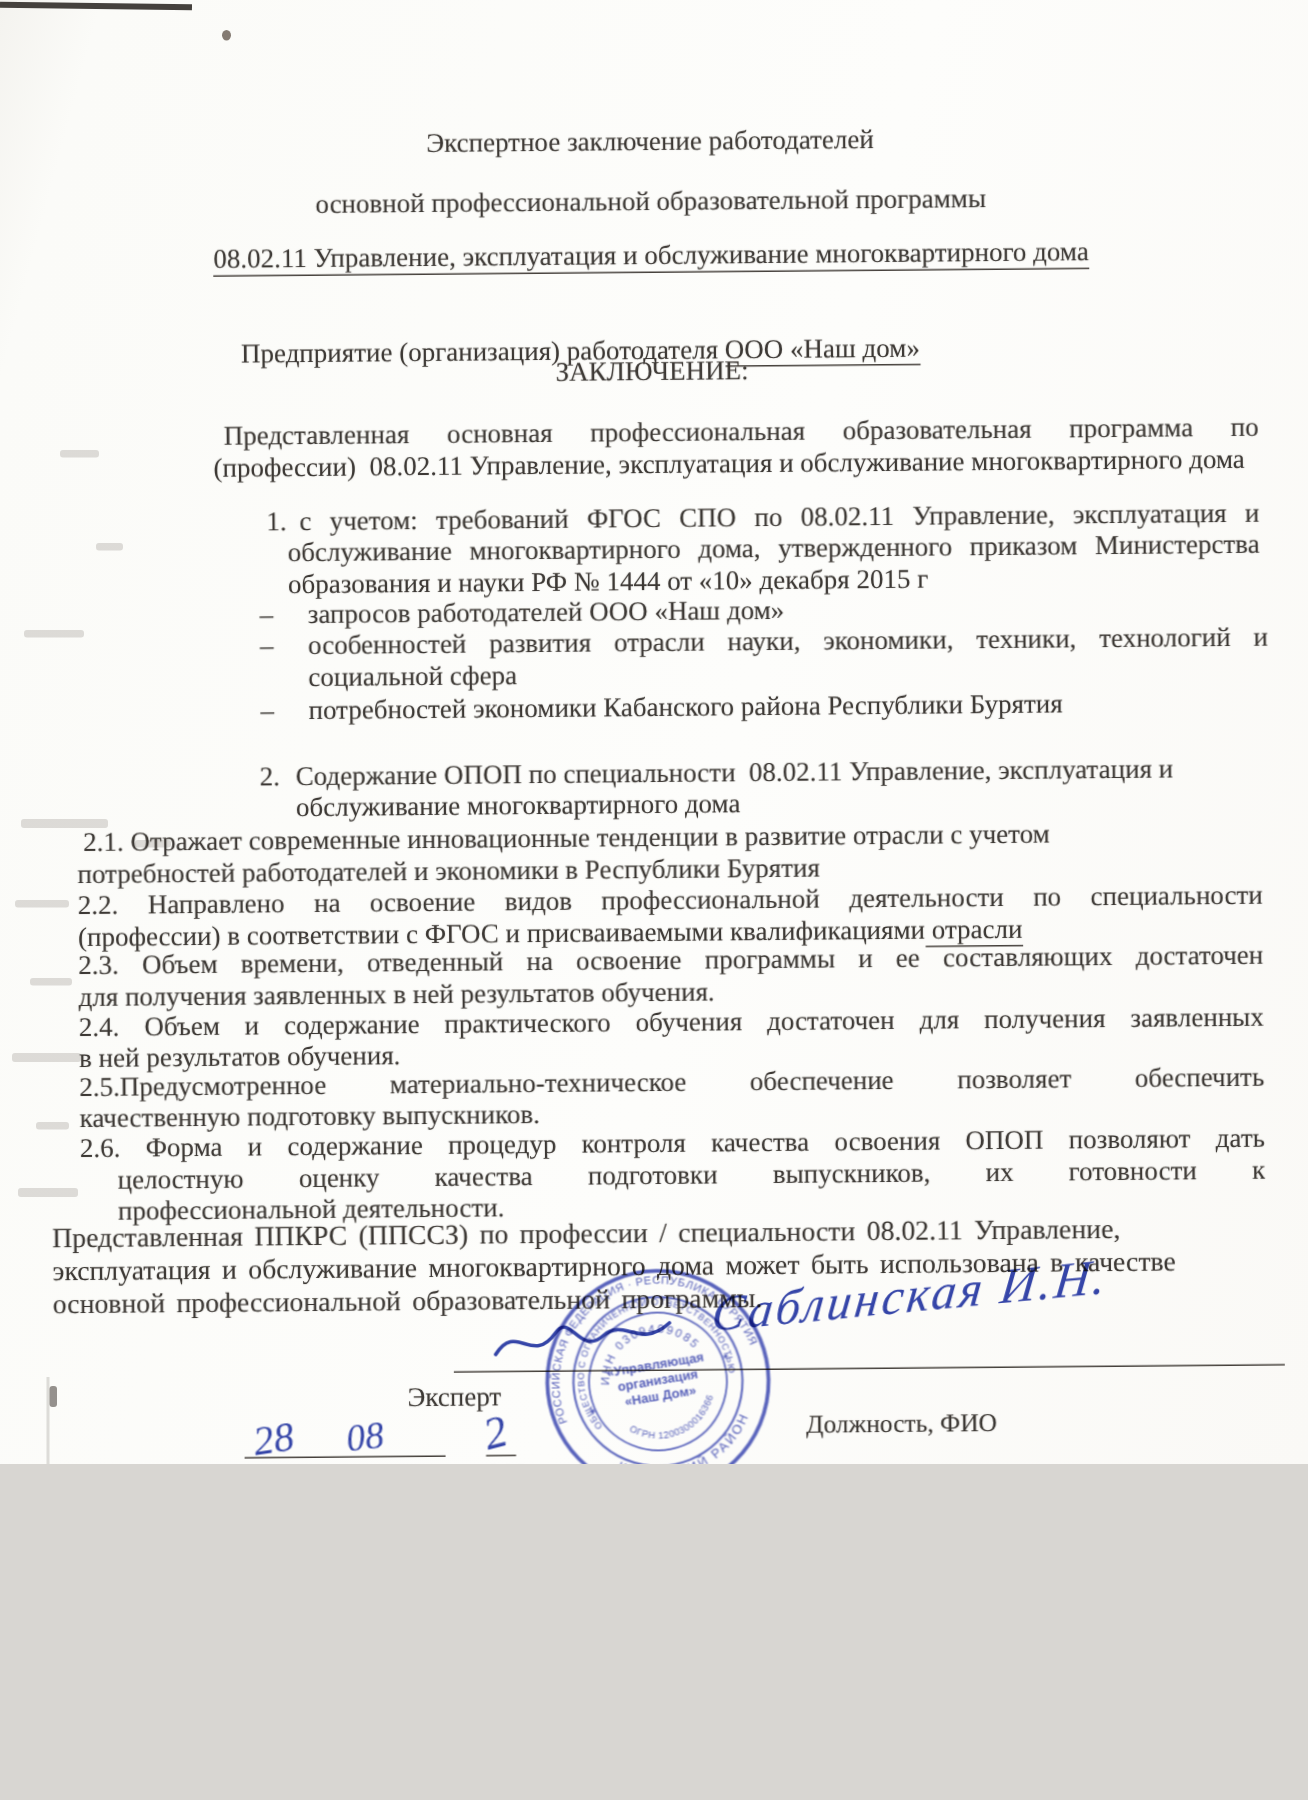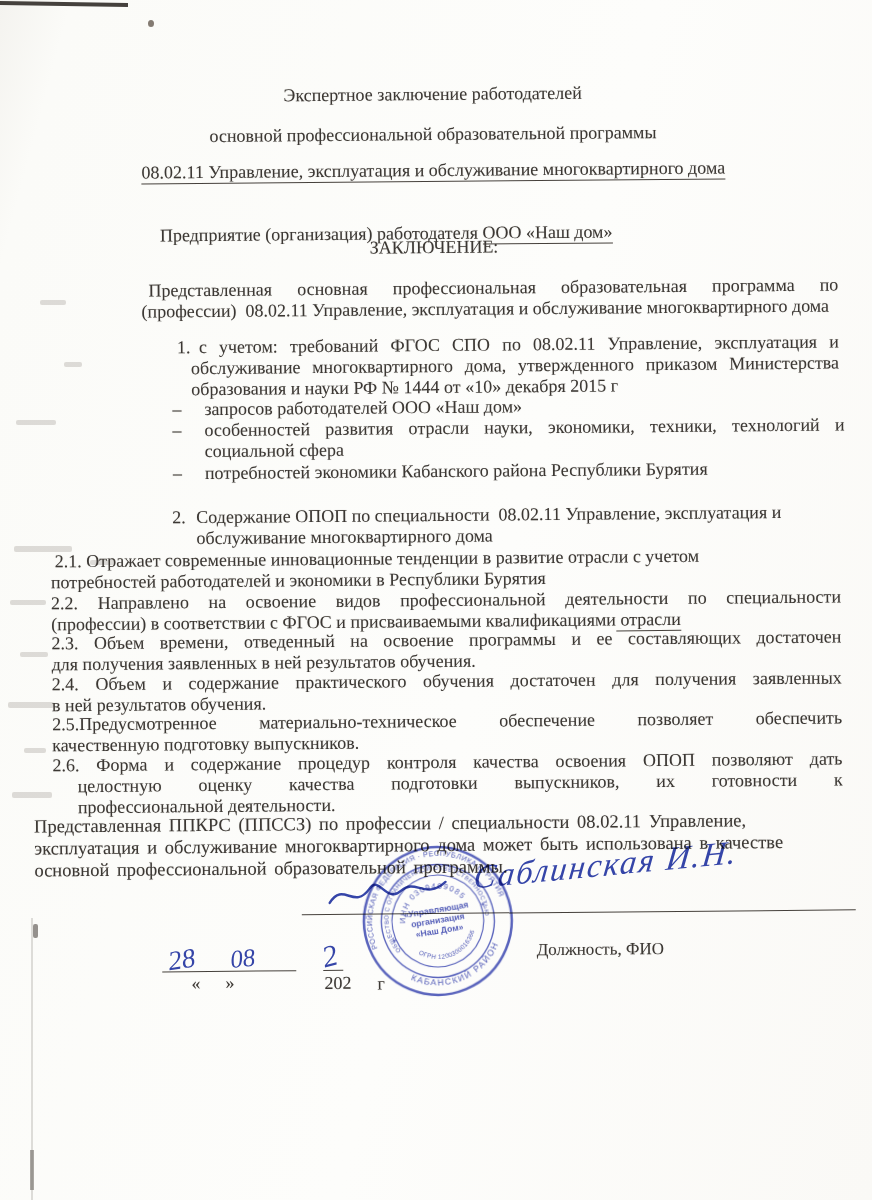--- a/index.html
+++ b/index.html
@@ -1,18 +1,18 @@
 <!DOCTYPE html>
 <html><head>
 <meta charset="utf-8">
 <style>
   html,body { margin:0; padding:0; }
   body { width:872px; height:1200px; background:#d8d6d2; }
   .page {
-    position:relative; width:872px; height:1200px; overflow:hidden;
+    position:relative; width:872px; height:976px; overflow:hidden;
     background:linear-gradient(105deg,#f4f3ef 0%,#fbfbf8 6%,#fdfdfb 55%,#faf9f6 100%);
     font-family:"Liberation Serif", serif; color:#3c3834;
   }
   .doc { position:absolute; inset:0; transform:rotate(-0.5deg); transform-origin:50% 40%; }
   .blk { position:absolute; font-size:18px; line-height:21px;
          text-shadow:0 0 1px rgba(80,72,64,.28); }
   .blk div { height:21px; }
   .center { left:0; width:100%; text-align:center; }
   .jl { text-align:justify; text-align-last:justify; overflow:hidden; }
   .nl { white-space:pre; }
@@ -126,20 +126,23 @@
       <div class="jl" style="padding-left:25px">целостную оценку качества подготовки выпускников, их готовности к</div>
       <div class="nl" style="padding-left:25px">профессиональной деятельности.</div>
     </div>
 
     <div class="blk" style="top:812px;left:31px;width:815px;line-height:22px;font-size:18.5px;word-spacing:3px">
       <div class="nl" style="height:22px">Представленная ППКРС (ППССЗ) по профессии / специальности 08.02.11 Управление,</div>
       <div class="nl" style="height:22px">эксплуатация и обслуживание многоквартирного дома может быть использована в качестве</div>
       <div class="nl" style="height:22px">основной профессиональной образовательной программы.</div>
     </div>
 
+    <div class="blk nl" style="top:899px;left:240px">
+      <span>Эксперт</span>
+    </div>
     <div class="rule" style="top:913px;left:298px;width:554px"></div>
     <div class="blk nl" style="top:919px;left:507px;font-size:17px">
       <span>Должность, ФИО</span>
     </div>
 
     <div class="hw sig" style="left:470px;top:848px">Саблинская И.Н.</div>
     <svg class="squiggle" width="130" height="44" viewBox="0 0 130 44">
       <path d="M6,30 C20,8 30,38 46,16 C56,2 62,32 78,18 C92,6 102,28 122,10" stroke="#3545a8" stroke-width="2.4" fill="none" stroke-linecap="round"></path>
     </svg>
 

